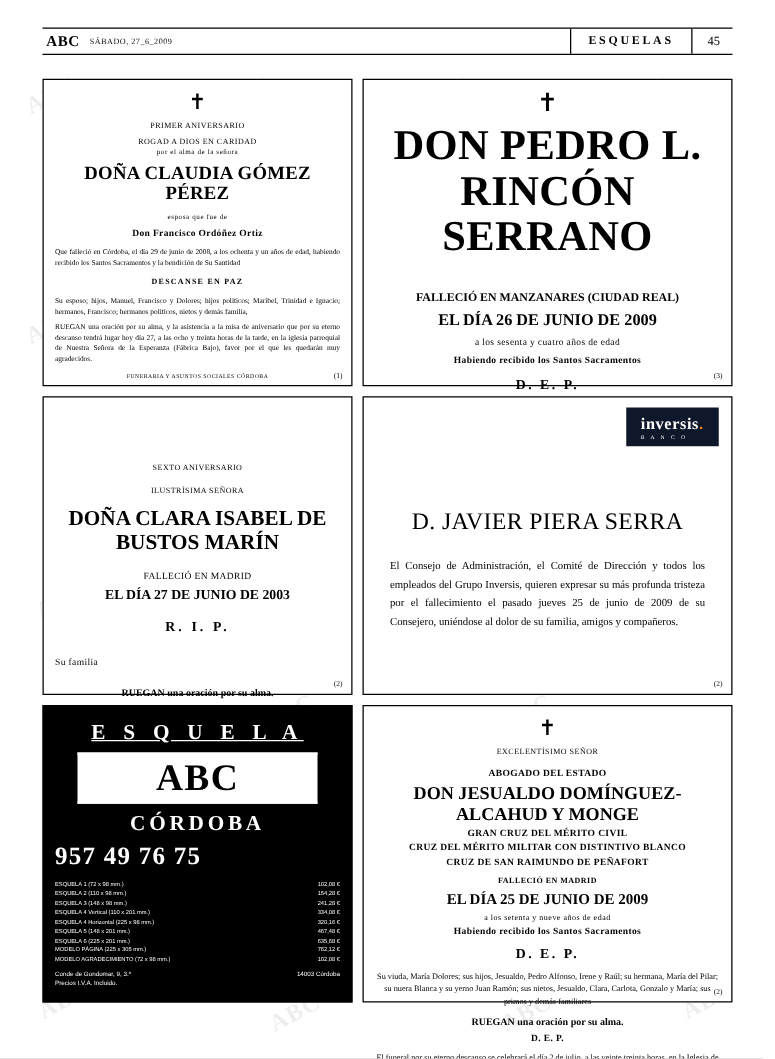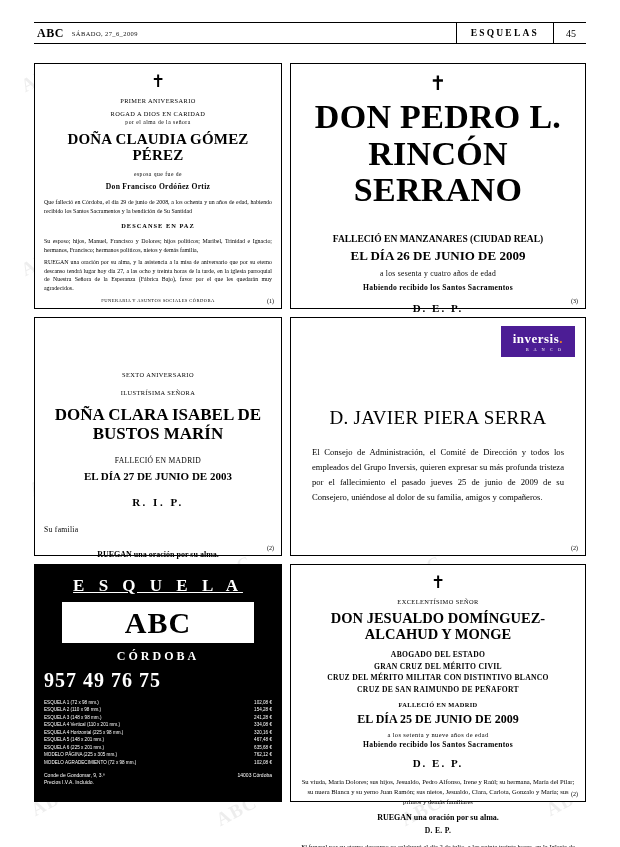--- a/index.html
+++ b/index.html
@@ -59,37 +59,37 @@
   .dep{font-size:11px;font-weight:bold;letter-spacing:2px;}
   .rip{font-size:11px;font-weight:bold;letter-spacing:2.5px;}
   .ruegan{font-size:8px;font-weight:bold;}
   .body-just{font-size:5.9px;line-height:1.45;text-align:justify;}
   .body-c{font-size:6.6px;line-height:1.5;text-align:center;}
   .funeraria{font-size:4.6px;letter-spacing:.4px;text-align:center;margin-top:6px;}
   .ref{position:absolute;right:7px;bottom:4px;font-size:6px;}
 
   
   .inversis-logo{
-    position:absolute;right:10px;top:8px;background:#4c1d95;color:#fff;
-    padding:6px 12px 5px 12px;text-align:right;
+    position:absolute;right:10px;top:8px;background:#0f172a;color:#fff;
+    padding:6px 12px 5px 12px;text-align:left;
   }
   .inv-word{font-size:13px;font-weight:bold;letter-spacing:.5px;line-height:1;}
   .inv-sub{font-size:4.4px;letter-spacing:2px;margin-top:2px;}
   .inv-dot{color:#f08020;}
 
   
   .ad{background:#000;color:#fff;border:1px solid #000;width:248px;height:238px;
       box-sizing:border-box;padding:8px 9px 6px 9px;position:relative;}
   .ad-title{text-align:center;font-size:17px;font-weight:bold;letter-spacing:5px;margin-top:3px;text-decoration:underline;}
   .ad-logo{
     background:#fff;color:#000;text-align:center;font-weight:bold;
     font-size:30px;letter-spacing:1px;margin:6px 18px 0 18px;padding:2px 0 1px;
     border-top:2px solid #fff;border-bottom:2px solid #fff;
   }
-  .ad-city{text-align:center;font-size:12px;letter-spacing:3px;margin-top:6px;font-weight:bold;}
+  .ad-city{text-align:center;font-size:17px;letter-spacing:3px;margin-top:6px;font-weight:bold;}
   .ad-phone{text-align:left;font-size:20px;font-weight:bold;letter-spacing:1px;margin-top:5px;}
   .price-table{margin-top:7px;font-size:4.6px;line-height:1.62;font-family:"Liberation Sans",sans-serif;}
   .price-row{display:flex;}
   .price-row .d{flex:1;}
   .price-row .v{width:46px;text-align:right;}
   .ad-foot{margin-top:6px;font-size:5px;line-height:1.5;display:flex;font-family:"Liberation Sans",sans-serif;}
   .ad-foot .l{flex:1;}
 
   
   .wm{position:absolute;color:rgba(0,0,0,0.07);font-weight:bold;font-size:19px;
@@ -237,22 +237,22 @@
             <div>Conde de Gondomar, 9, 3.º</div>
             <div>Precios I.V.A. Incluido.</div>
           </div>
           <div>14003 Córdoba</div>
         </div>
       </div>
 
       <div class="cell c-right r3">
         <div class="cross">✝</div>
         <div class="center t-sm mt2">EXCELENTÍSIMO SEÑOR</div>
+        <div class="center t-md b mt6">ABOGADO DEL ESTADO</div>
         <div class="center name-jes mt3">DON JESUALDO DOMÍNGUEZ-ALCAHUD Y MONGE</div>
-        <div class="center t-md b mt6">ABOGADO DEL ESTADO</div>
         <div class="center t-md b">GRAN CRUZ DEL MÉRITO CIVIL</div>
         <div class="center t-md b">CRUZ DEL MÉRITO MILITAR CON DISTINTIVO BLANCO</div>
         <div class="center t-md b">CRUZ DE SAN RAIMUNDO DE PEÑAFORT</div>
         <div class="center t-sm b mt4">FALLECIÓ EN MADRID</div>
         <div class="center mt2" style="font-size:12px;font-weight:bold;">EL DÍA 25 DE JUNIO DE 2009</div>
         <div class="center t-sm mt3">a los setenta y nueve años de edad</div>
         <div class="center t-md b">Habiendo recibido los Santos Sacramentos</div>
         <div class="center dep mt6">D. E. P.</div>
         <div class="center body-c mt8">Su viuda, María Dolores; sus hijos, Jesualdo, Pedro Alfonso, Irene y Raúl; su hermana, María del Pilar; su nuera Blanca y su yerno Juan Ramón; sus nietos, Jesualdo, Clara, Carlota, Gonzalo y María; sus primos y demás familiares</div>
         <div class="center ruegan mt6">RUEGAN una oración por su alma.</div>

